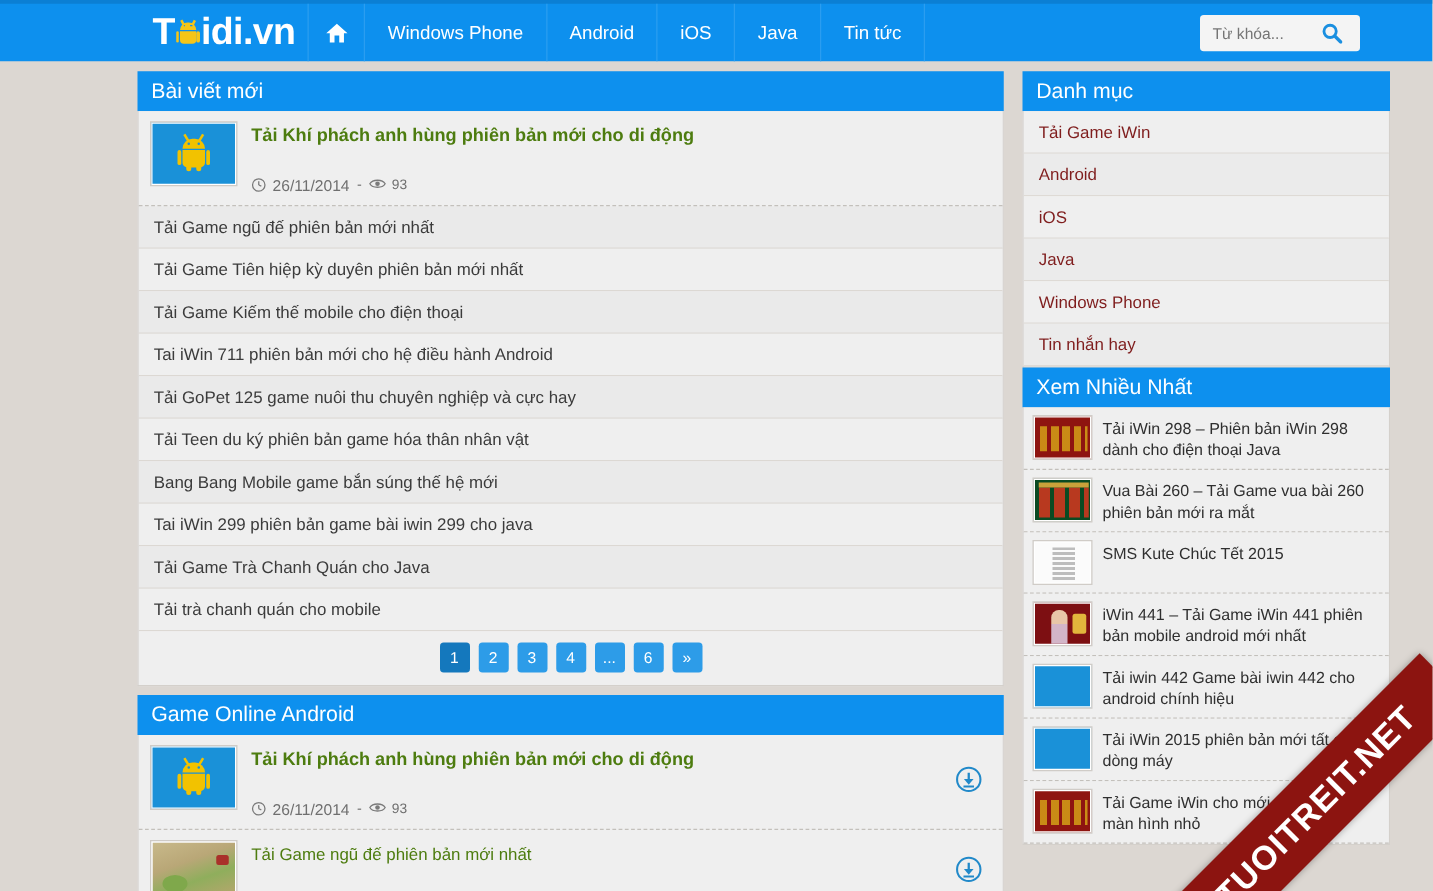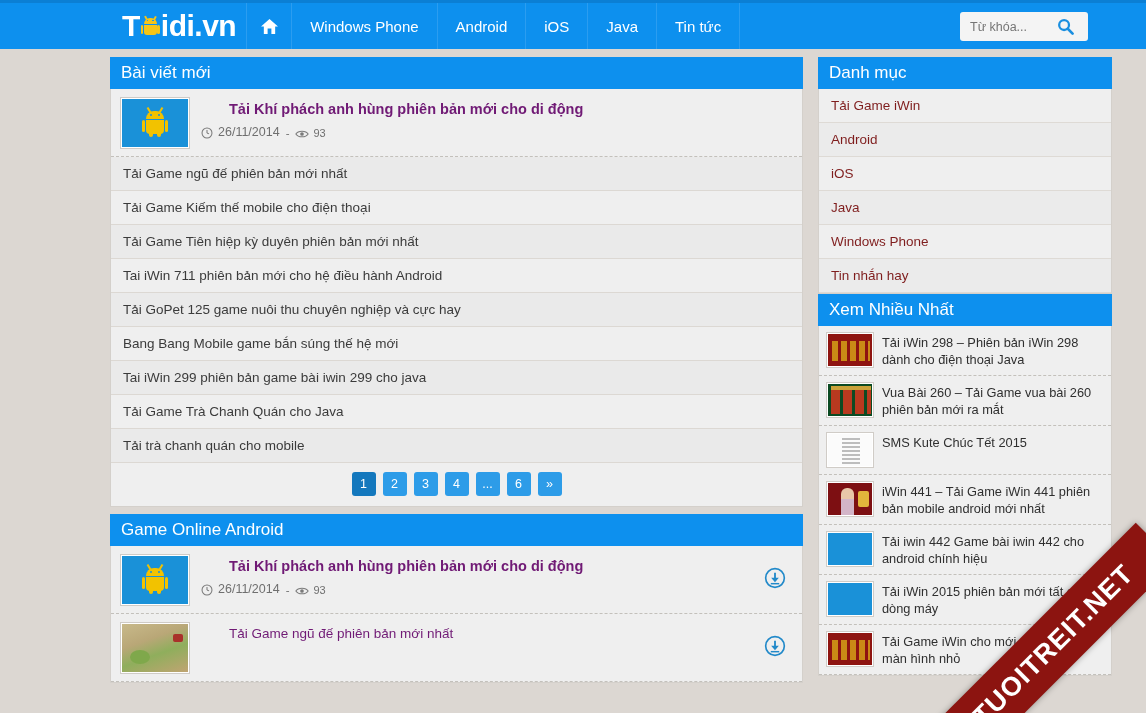--- a/index.html
+++ b/index.html
@@ -145,25 +145,24 @@
     content:""; position:absolute; left:8px; top:26px; width:20px;height:14px;
     background:#7fa84b; border-radius:50%;
   }
   .thumb.game1::after{
     content:""; position:absolute; right:5px; top:10px; width:10px;height:8px;
     background:#a9312a; border-radius:2px;
   }
 
   .feat-text { padding-left: 12px; padding-top: 2px; }
   .feat-title {
-    font-size: 14.5px; font-weight: bold; color: #701a75; line-height: 18px;
+    font-size: 14.5px; font-weight: bold; color: #4d7c0f; line-height: 18px;
     cursor: pointer;
-    margin-left: 28px;
-  }
-  .meta { display: flex; align-items: flex-end; margin-top: 7px; color: #6f6f6f; font-size: 11.5px; }
+  }
+  .meta { display: flex; align-items: flex-start; margin-top: 24px; color: #6f6f6f; font-size: 11.5px; }
   .meta .dt { font-size: 12.5px; margin-left: 5px; }
   .meta .dash { margin: 0 6px; }
   .meta .vc { font-size: 11px; margin-left: 4px; }
 
   .dl-btn { position: absolute; right: 16px; top: 50%; transform: translateY(-50%); cursor: pointer; }
 
   
   .lrow {
     padding: 9px 12px; font-size: 13.5px; color: #3b3b3b;
     border-bottom: 1px solid #dcd8d3;
@@ -328,24 +327,25 @@
               <svg width="14" height="10" viewBox="0 0 16 11">
                 <path d="M1 5.5 C3.5 1.2, 12.5 1.2, 15 5.5 C12.5 9.8, 3.5 9.8, 1 5.5 Z" fill="none" stroke="#7a7a7a" stroke-width="1.2"></path>
                 <circle cx="8" cy="5.5" r="2.1" fill="#7a7a7a"></circle>
               </svg>
               <span class="vc">93</span>
             </div>
           </div>
         </div>
 
         <div class="lrow">Tải Game ngũ đế phiên bản mới nhất</div>
+        <div class="lrow">Tải Game Tiên hiệp kỳ duyên phiên bản mới nhất</div>
         <div class="lrow">Tải Game Kiếm thế mobile cho điện thoại</div>
-        <div class="lrow">Tải Game Tiên hiệp kỳ duyên phiên bản mới nhất</div>
         <div class="lrow">Tai iWin 711 phiên bản mới cho hệ điều hành Android</div>
         <div class="lrow">Tải GoPet 125 game nuôi thu chuyên nghiệp và cực hay</div>
+        <div class="lrow">Tải Teen du ký phiên bản game hóa thân nhân vật</div>
         <div class="lrow">Bang Bang Mobile game bắn súng thế hệ mới</div>
         <div class="lrow">Tai iWin 299 phiên bản game bài iwin 299 cho java</div>
         <div class="lrow">Tải Game Trà Chanh Quán cho Java</div>
         <div class="lrow">Tải trà chanh quán cho mobile</div>
 
         <div class="pager">
           <div class="pg active">1</div>
           <div class="pg">2</div>
           <div class="pg">3</div>
           <div class="pg">4</div>

